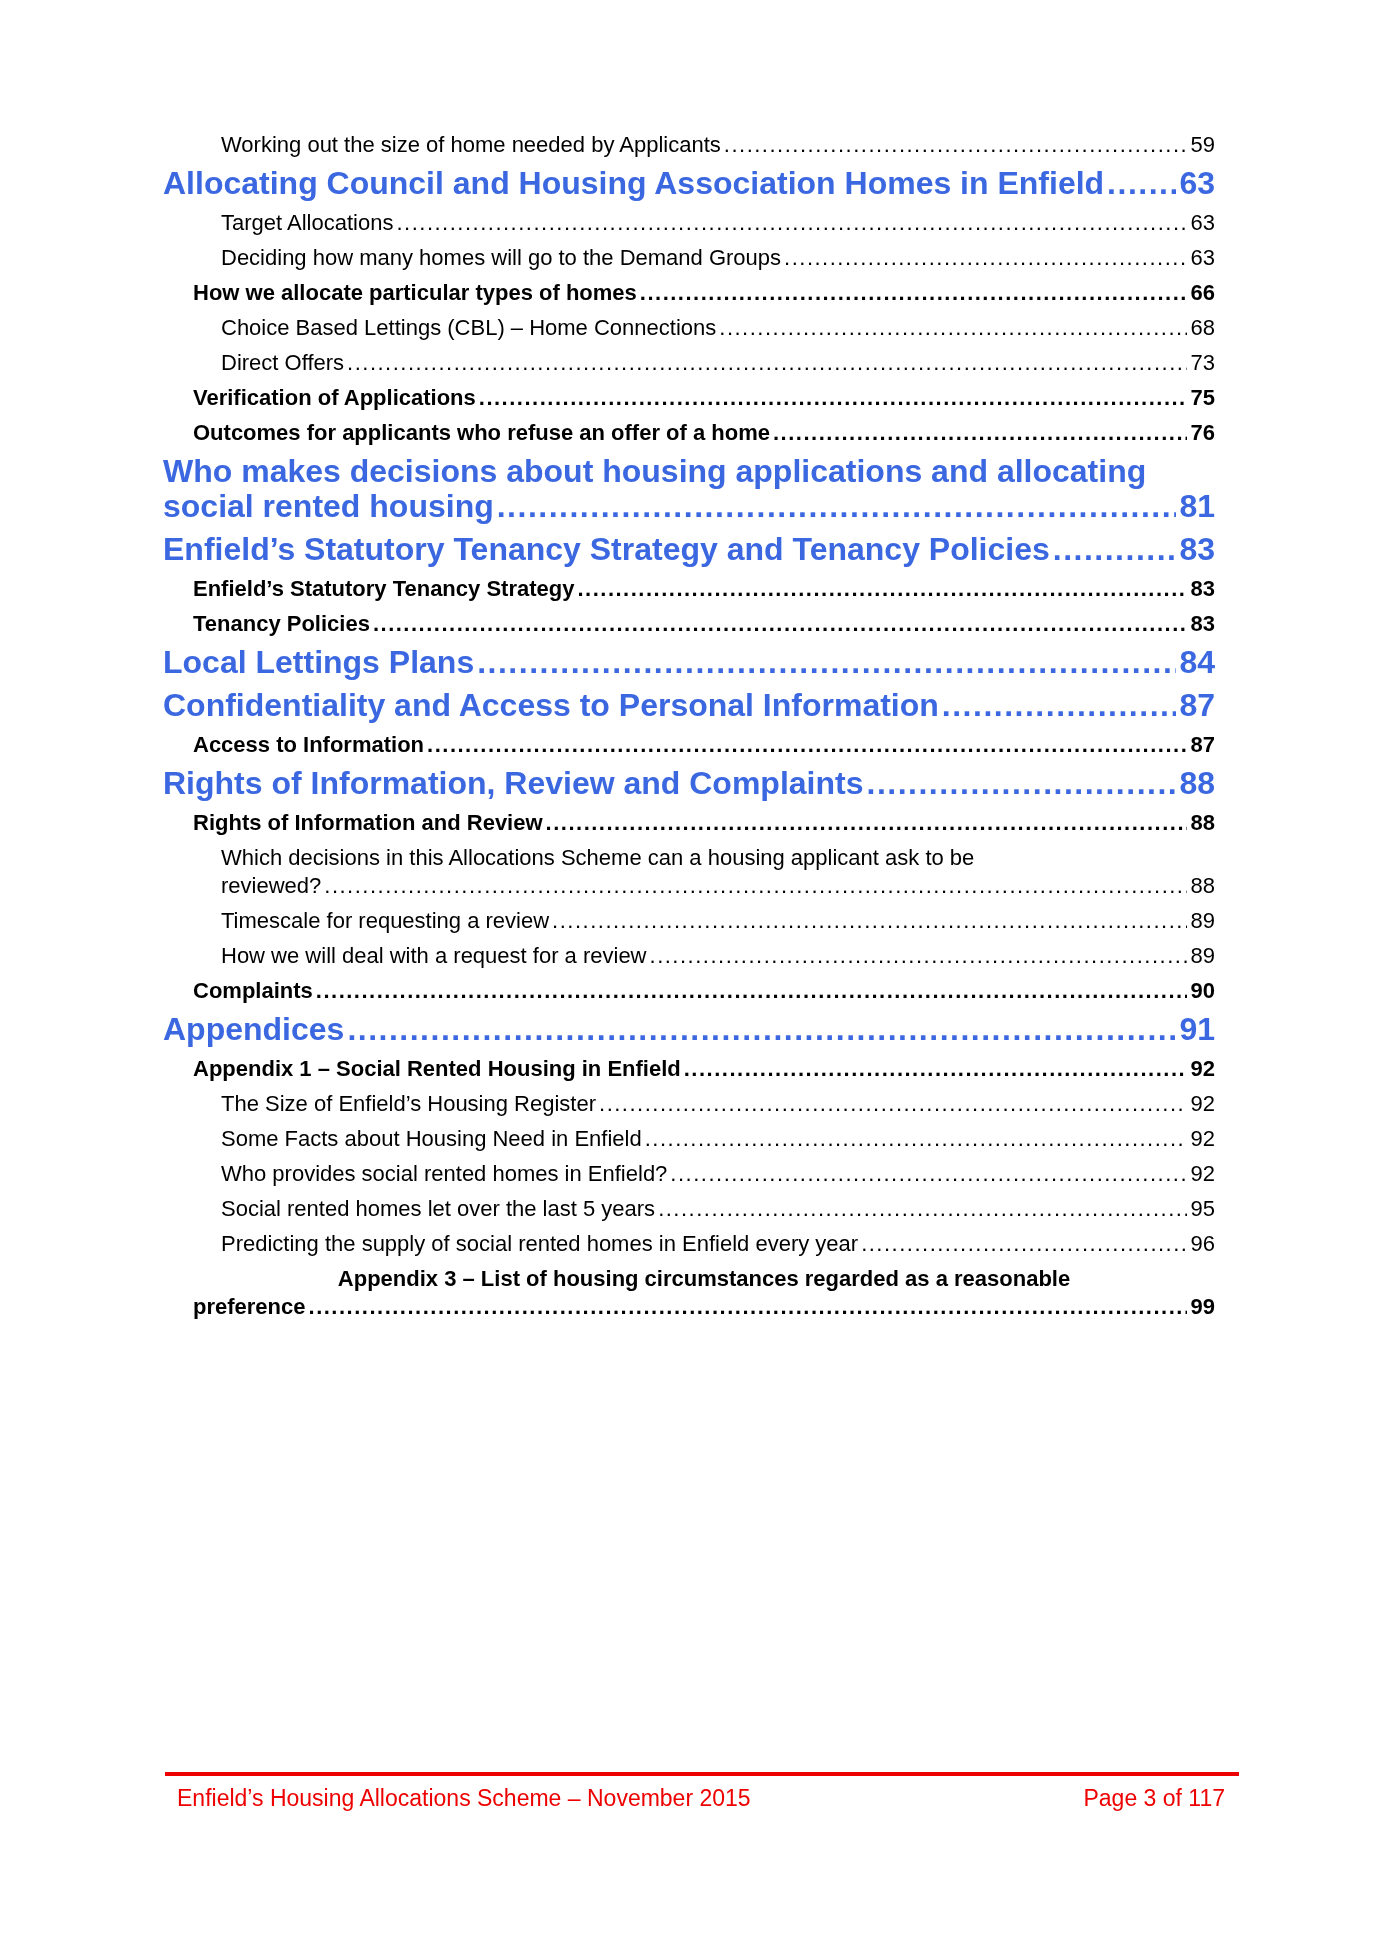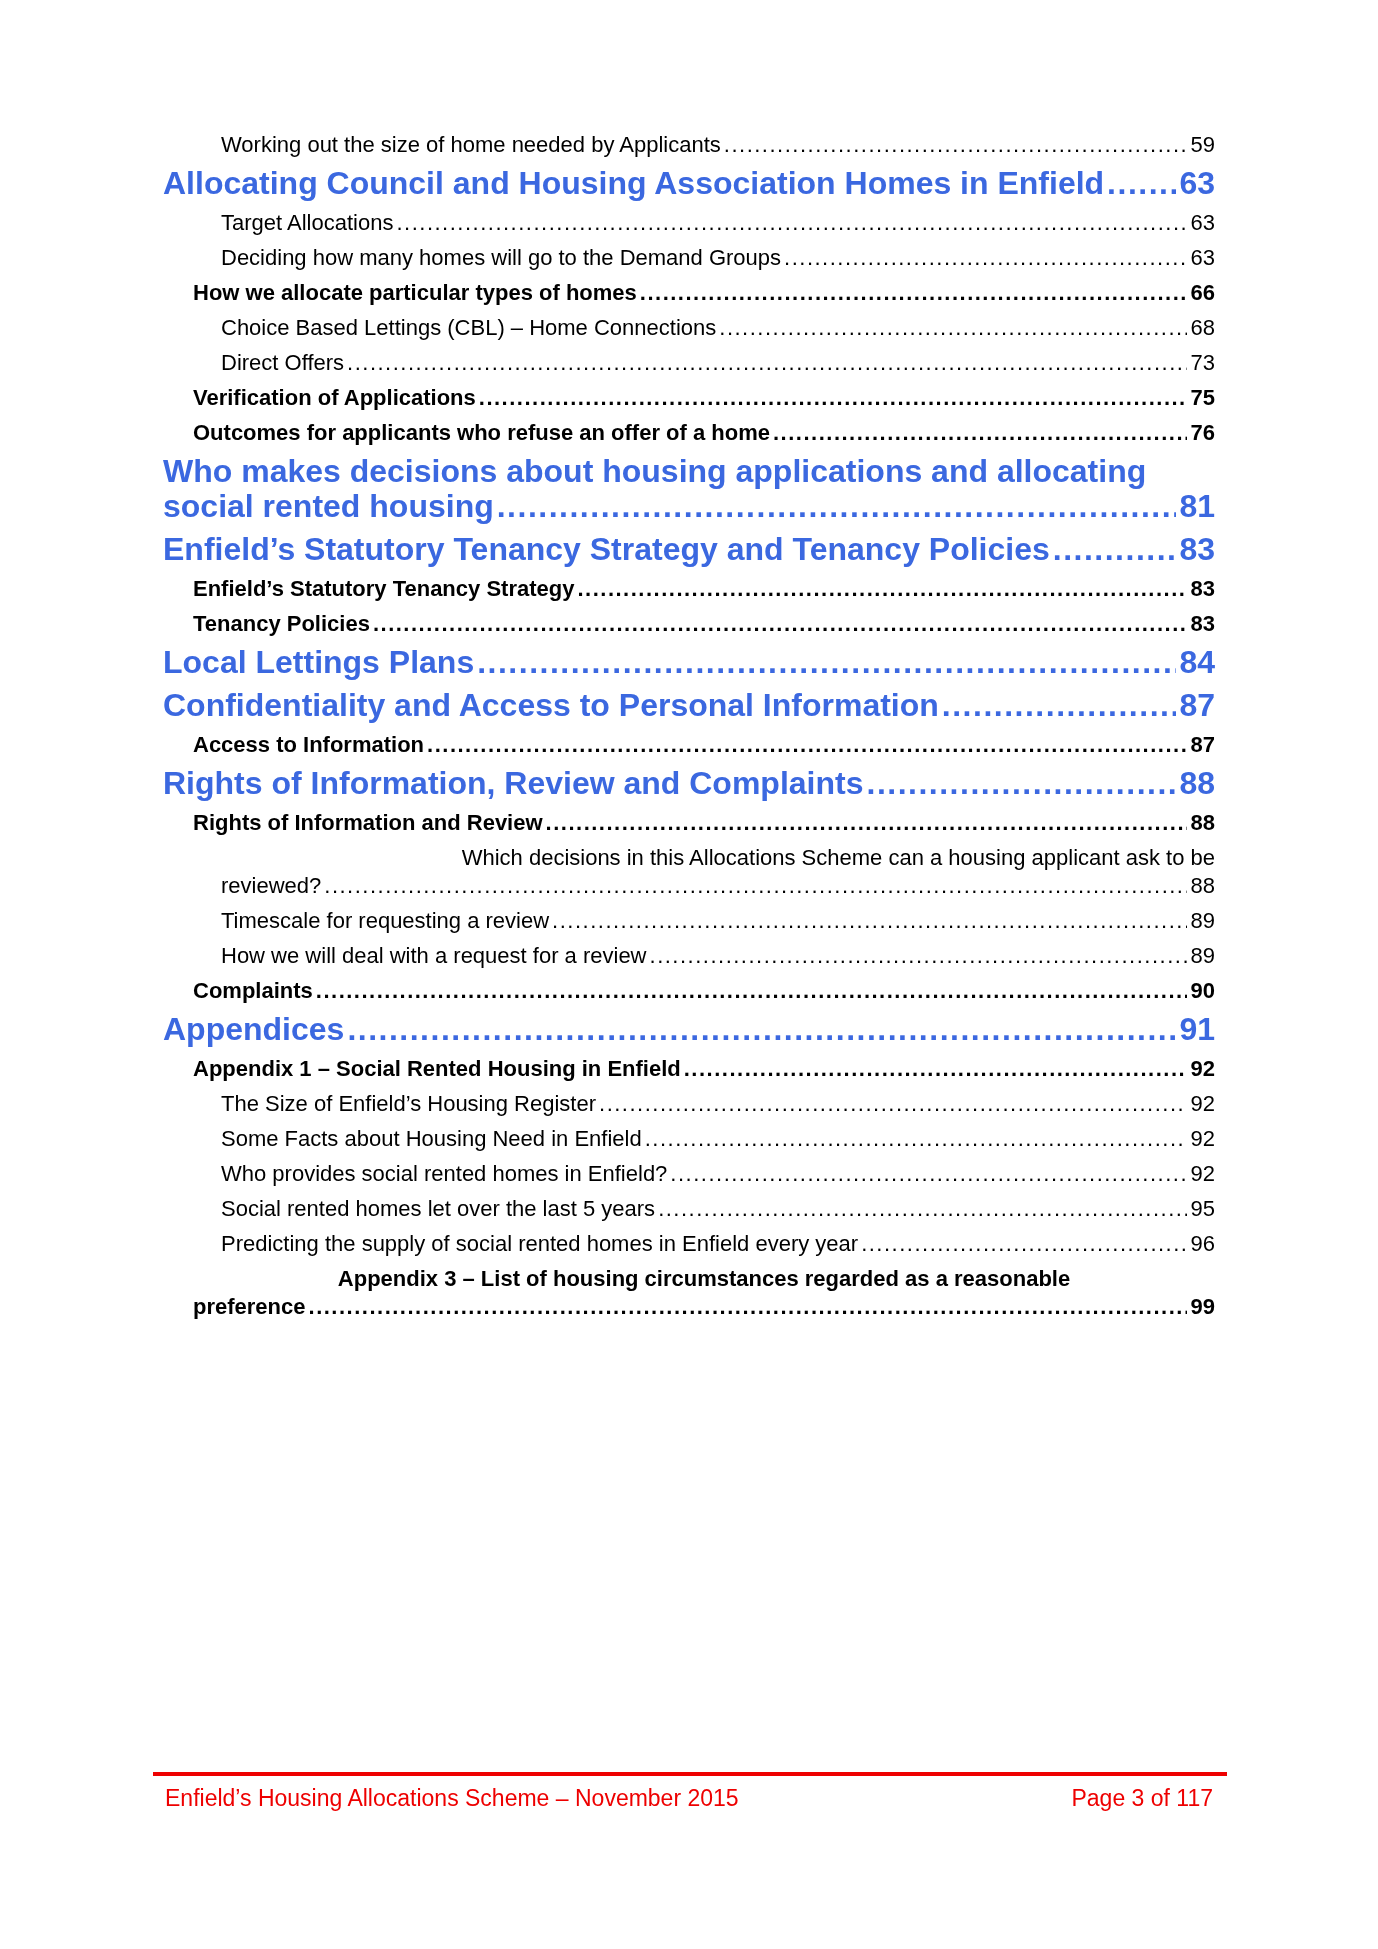--- a/index.html
+++ b/index.html
@@ -30,33 +30,33 @@
   .dots::after {
     content: "........................................................................................................................................................................................................................................................................................................";
     letter-spacing: 1.5px;
     padding-left: 3px;
   }
   .pg { white-space: nowrap; margin-left: 4px; flex: 0 0 auto; }
   .wrapline { display: block; }
 
   .lv2, .lv3 { font-size: 22px; line-height: 28px; margin-bottom: 7px; }
   .lv2 { font-weight: bold; margin-left: 30px; text-align: center; }
-  .lv3 { margin-left: 58px; text-align: right; }
+  .lv3 { margin-left: 58px; }
   .lv1 {
     font-size: 32px;
     line-height: 35px;
     font-weight: bold;
     color: var(--heading-blue, #3b68e0);
     margin: 4px 0 8px 0;
   }
   .lv1 .pg { margin-left: 3px; }
 
   .footer {
     position: absolute;
-    left: 153px;
+    left: 165px;
     top: 1772px;
     width: 1074px;
     border-top: 4px solid var(--footer-red, #ee0000);
     color: var(--footer-red, #ee0000);
     font-size: 23px;
   }
   .footer-row {
     display: flex;
     justify-content: space-between;
     padding: 9px 14px 0 12px;

